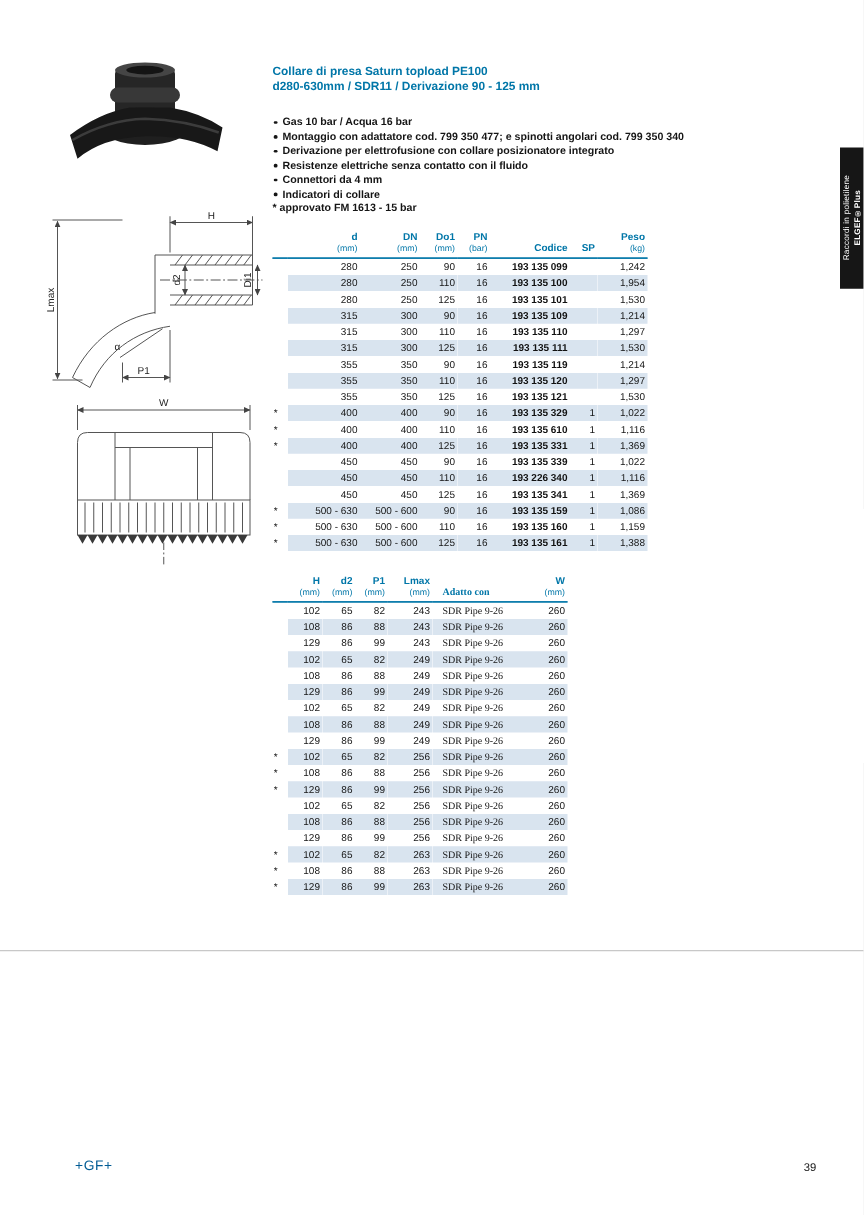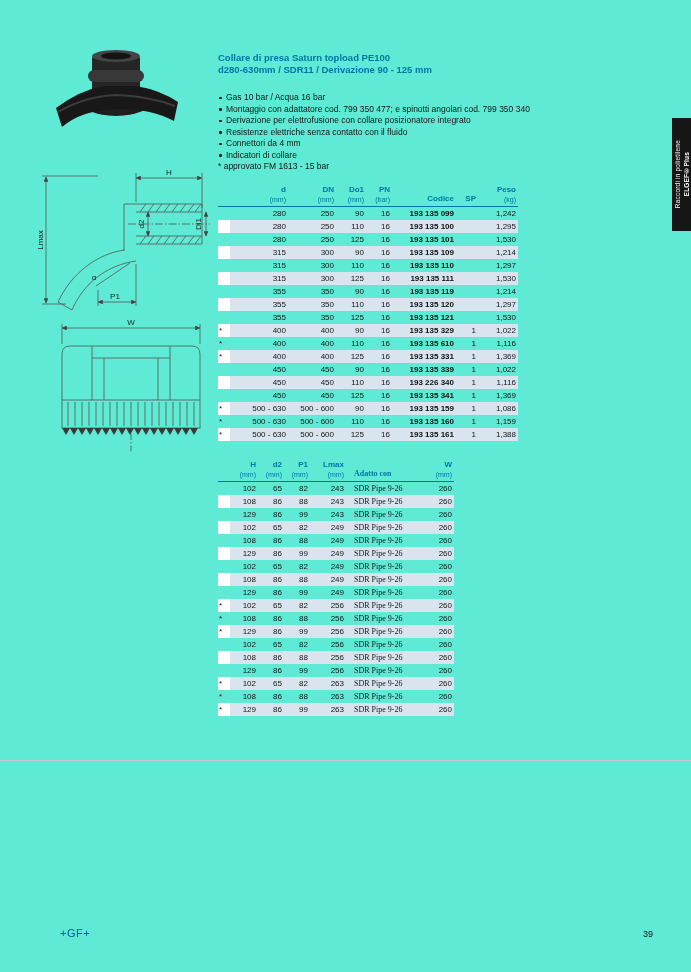--- a/index.html
+++ b/index.html
@@ -1,26 +1,26 @@
 <!DOCTYPE html>
 <html style="--accent: #0076a8; --row_shade: #d9e4ef; --tab_bg: #161616;"><head>
 <meta charset="utf-8">
 <style>
   * { margin:0; padding:0; box-sizing:border-box; }
   html,body { background:#ececec; }
   body { font-family:"Liberation Sans", sans-serif; }
-  .page { position:relative; width:691px; height:972px; background:#5eead4; margin:0 auto; overflow:hidden; }
+  .page { position:relative; width:691px; height:972px; background:#ffffff; margin:0 auto; overflow:hidden; }
 
   
   .photo { position:absolute; left:52px; top:46px; width:130px; height:97px; }
 
   
   .title { position:absolute; left:218px; top:52px; color:var(--accent,#0076a8); font-weight:bold; font-size:9.5px; line-height:12px; }
   .features { position:absolute; left:218px; top:92px; width:455px; font-size:8.5px; line-height:11.5px; color:#151515; }
-  .feat { position:relative; padding-left:8px; white-space:nowrap; }
+  .feat { position:relative; padding-left:8px; white-space:nowrap;font-weight:bold; }
   .feat .dot { position:absolute; left:1px; top:4.5px; width:2.6px; height:2.6px; border-radius:50%; background:#151515; }
   .feat.footnote { padding-left:0; }
 
   
   .draw1 { position:absolute; left:36px; top:164px; width:176px; height:150px; }
   .draw2 { position:absolute; left:56px; top:318px; width:150px; height:142px; }
 
   
   .tbl { position:absolute; border-collapse:collapse; table-layout:fixed; font-size:8px; color:#151515; }
   .tbl th { color:var(--accent,#0076a8); vertical-align:bottom; text-align:right; padding:0 2px 2px 0; border-bottom:1px solid var(--accent,#0076a8); }
@@ -226,21 +226,21 @@
         </tr>
 
         <tr class="shaded">
           <td class="star"></td>
           <td>280</td>
           <td>250</td>
           <td>110</td>
           <td>16</td>
           <td class="codice">193 135 100</td>
           <td></td>
-          <td>1,295</td>
+          <td>1,954</td>
         </tr>
 
         <tr>
           <td class="star"></td>
           <td>280</td>
           <td>250</td>
           <td>125</td>
           <td>16</td>
           <td class="codice">193 135 101</td>
           <td></td>

